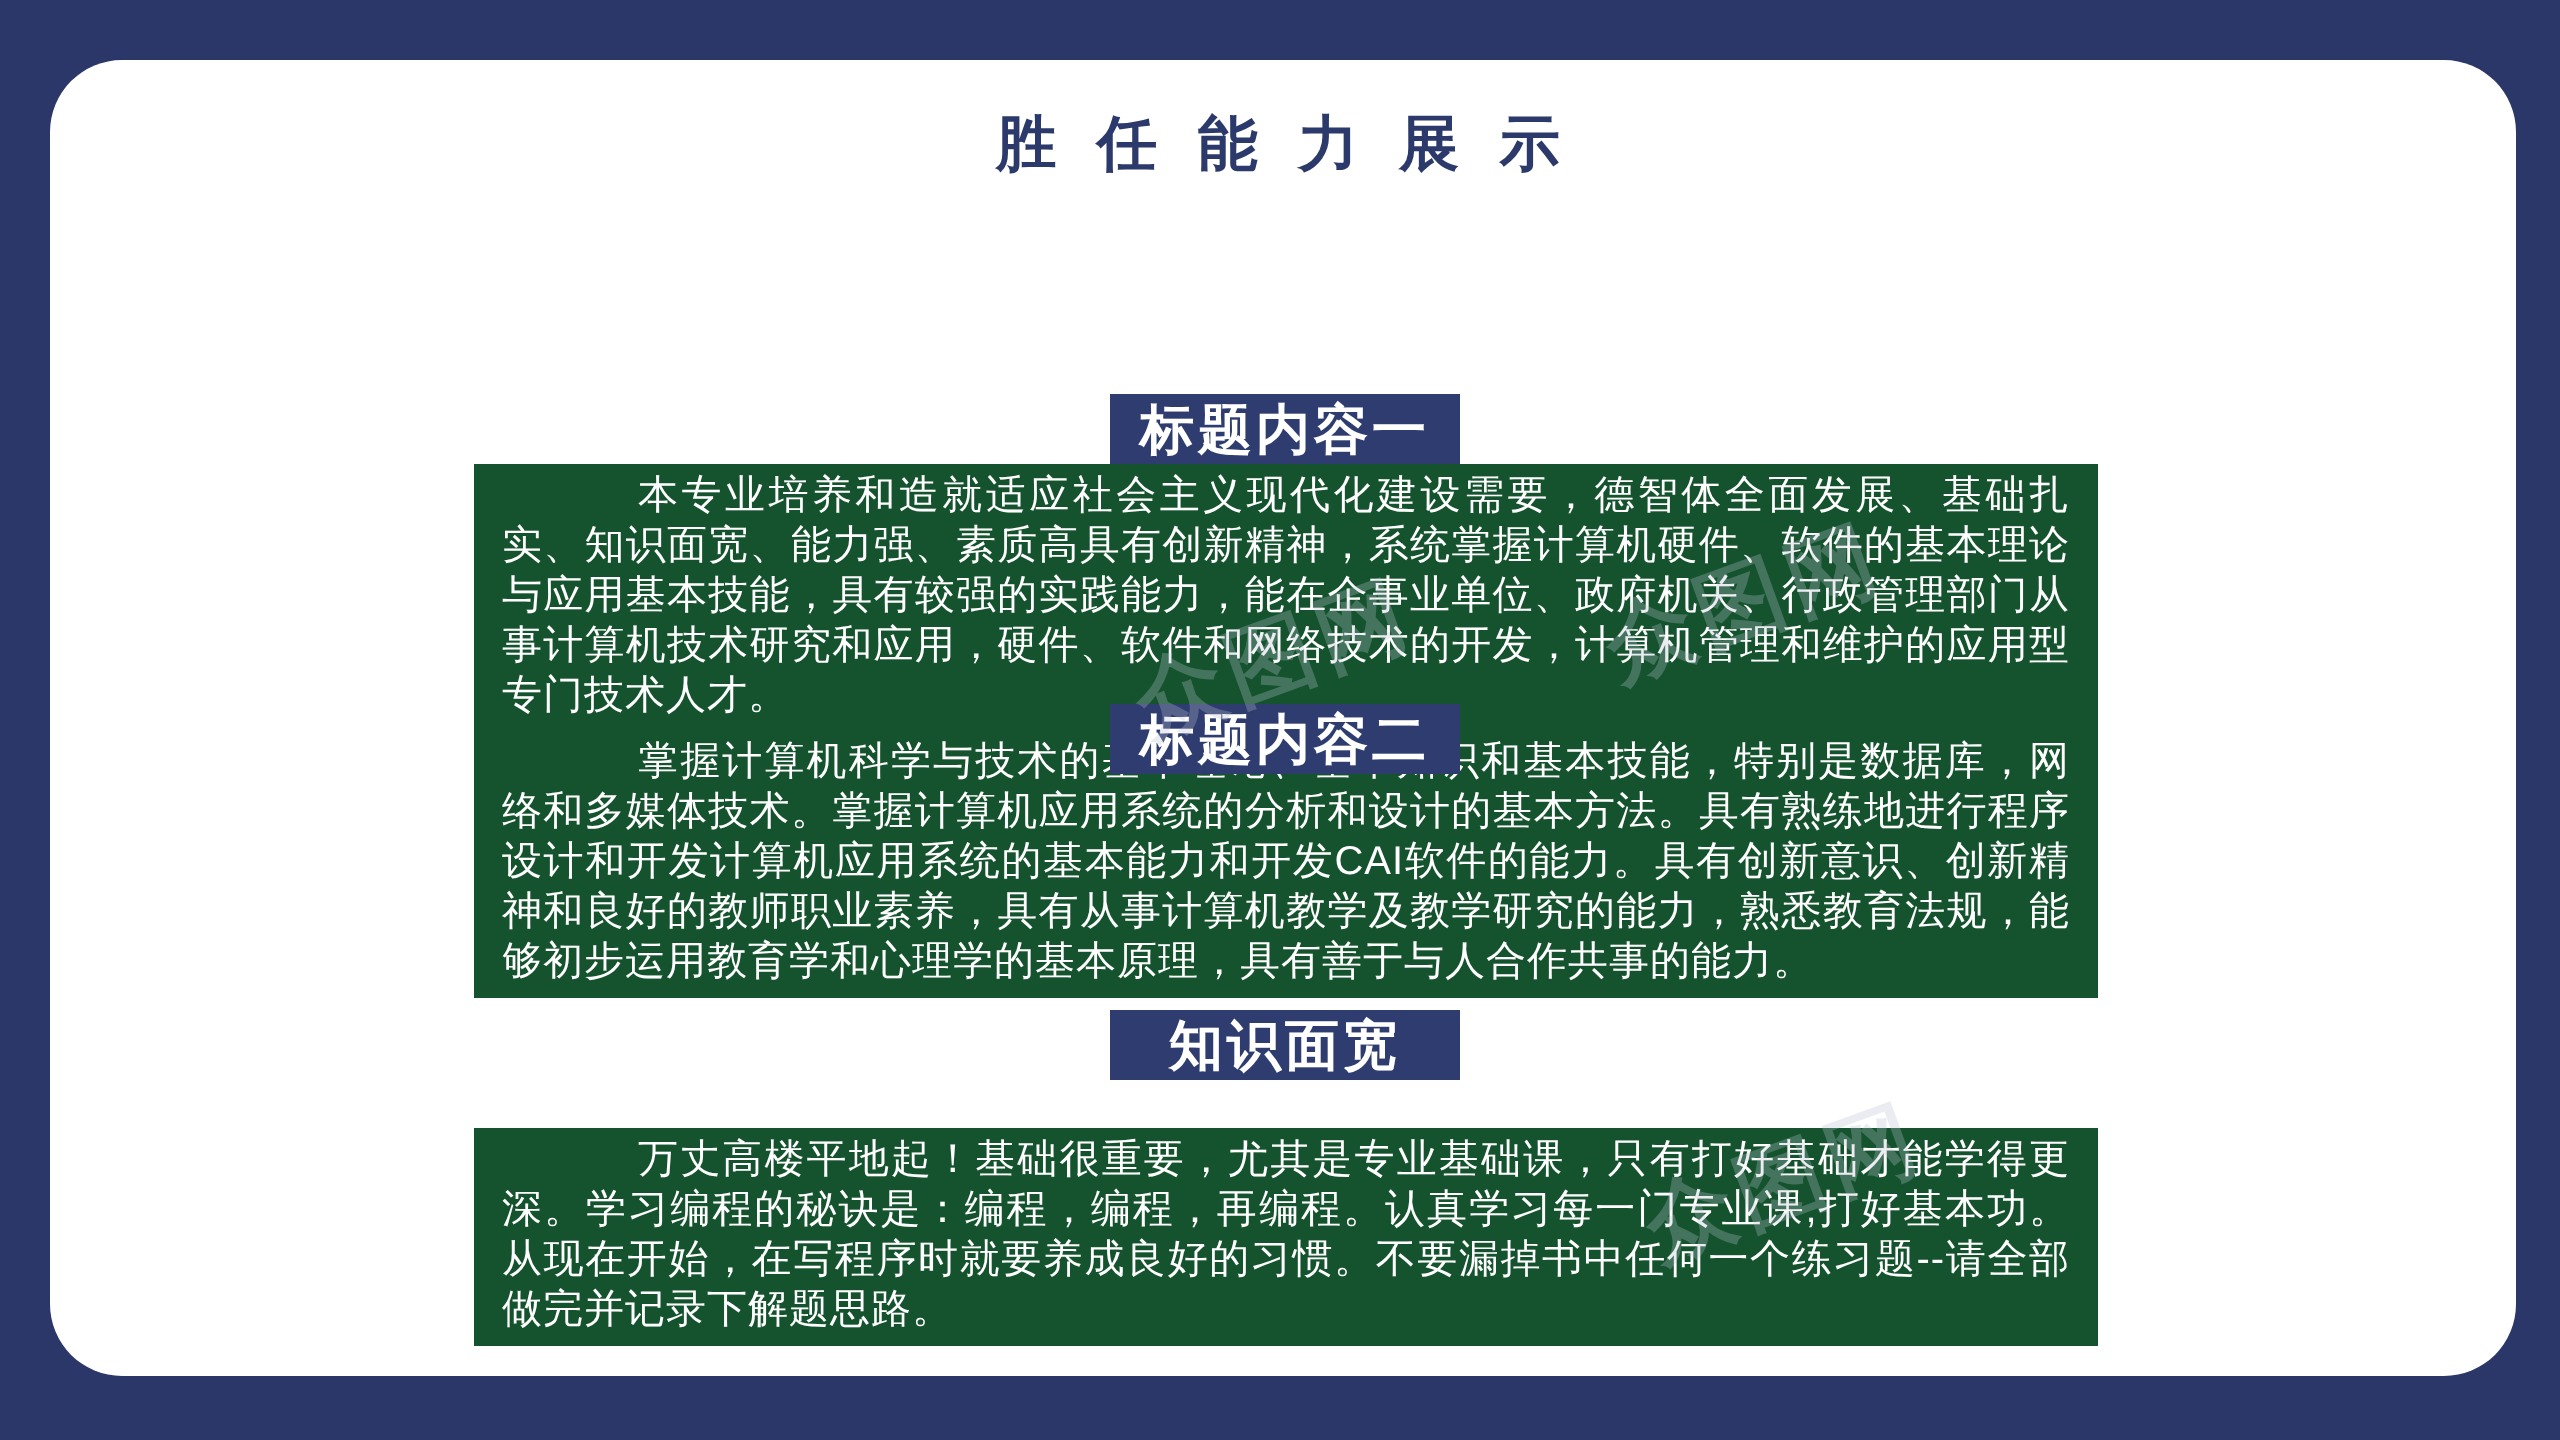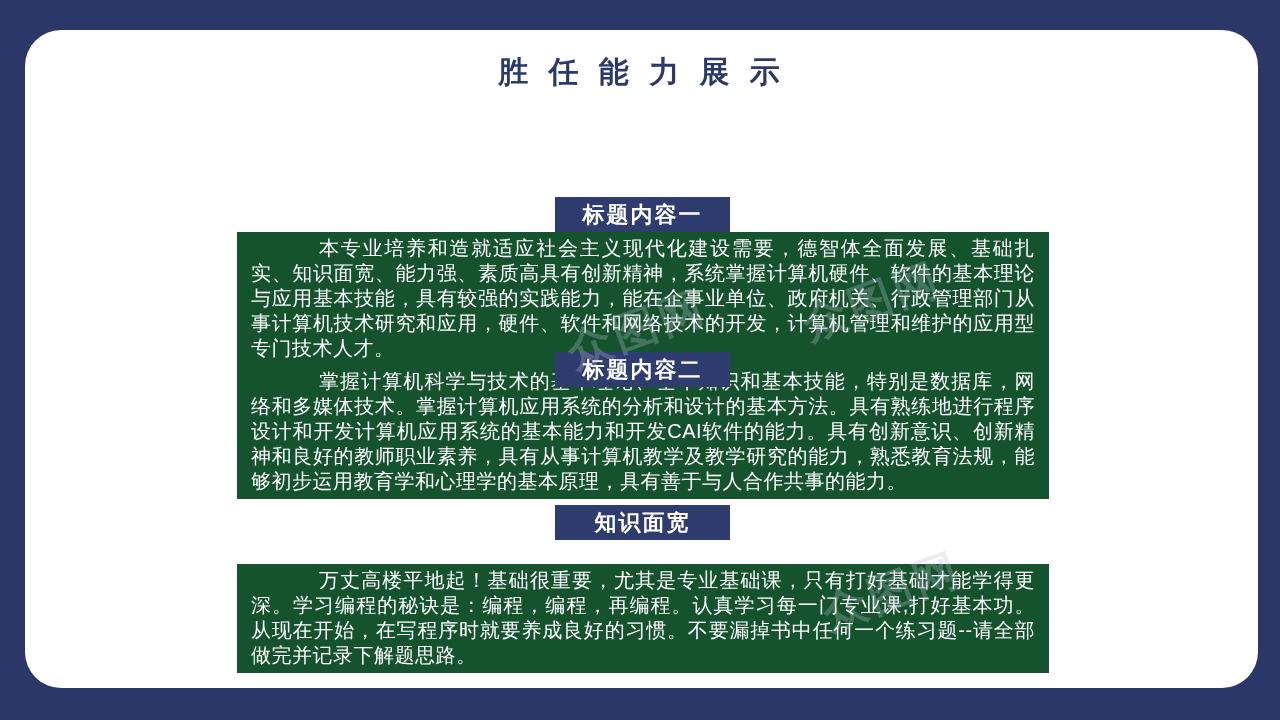--- a/index.html
+++ b/index.html
@@ -34,21 +34,21 @@
     color: #2b3a6b;
     letter-spacing: 6px;
   }
   .block-header {
     position: absolute;
     left: 555px;
     width: 175px;
     height: 35px;
     background: #2e3c6f;
     color: #ffffff;
-    font-size: 22px;
+    font-size: 27px;
     font-weight: bold;
     letter-spacing: 2px;
     display: flex;
     align-items: center;
     justify-content: center;
     z-index: 2;
   }
   .block-body {
     position: absolute;
     left: 237px;

